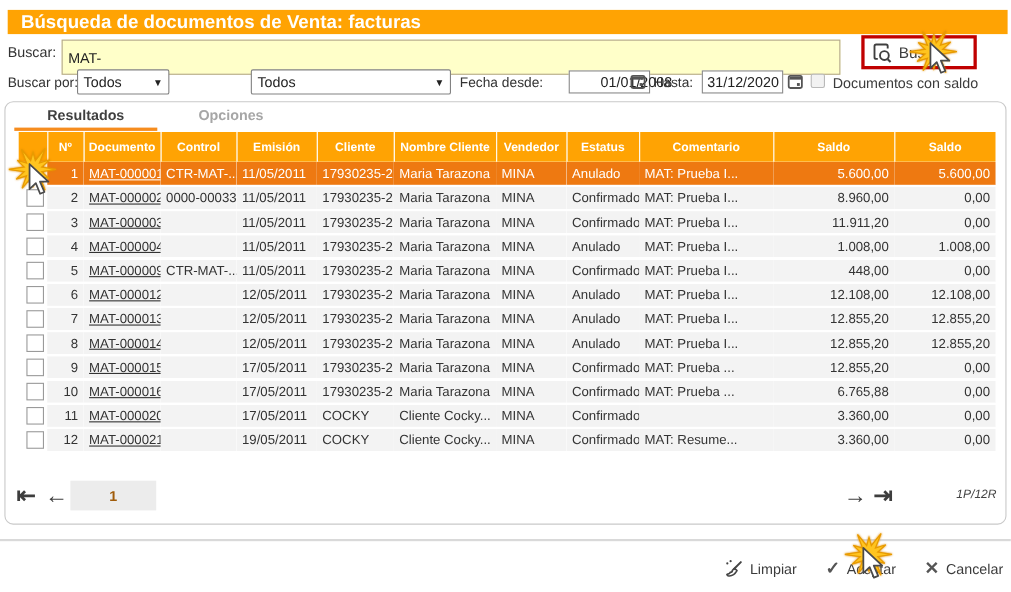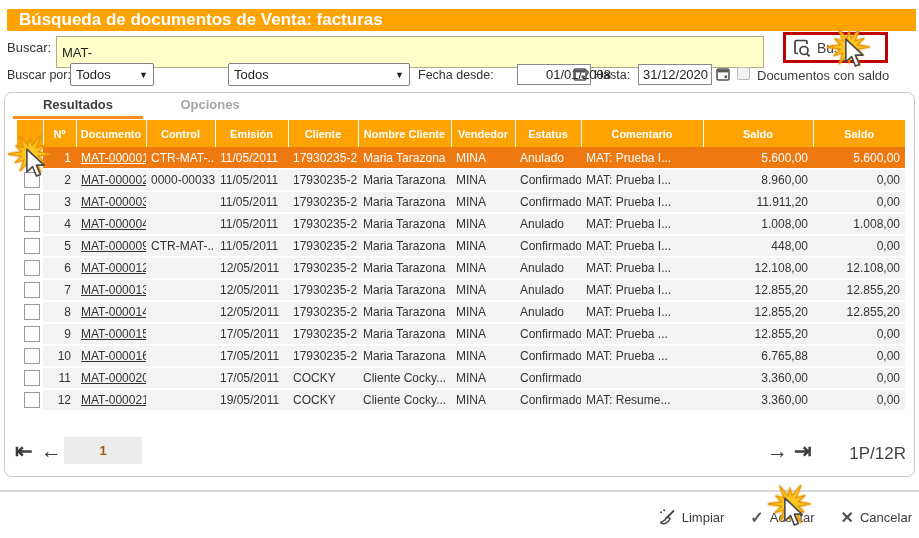--- a/index.html
+++ b/index.html
@@ -77,21 +77,21 @@
   td.saldo { text-align:right; padding-right:8px; }
   tr.selected td { background:var(--row-selected); color:#fff; }
   tr.selected td.cb-cell { background:#fff; }
   a.doc-link { color:inherit; text-decoration:underline; }
   
   .pg-icon { position:absolute; top:345px; font-size:21px; font-weight:bold; color:#3d3d3d;
     cursor:pointer; line-height:26px; }
   .page-box { position:absolute; left:59px; top:344px; width:78px; height:27px;
     background:#ececec; text-align:center; line-height:27px;
     font-size:13px; font-weight:bold; color:#a05c0a; cursor:pointer; }
-  .page-info { position:absolute; right:8px; top:351px; font-size:17px; color:#444; }
+  .page-info { position:absolute; right:8px; top:351px; font-size:11px; color:#444;font-style:italic; }
   
   .bottom-sep { position:absolute; left:0; top:490px; width:919px; height:2px; background:#d9d9d9; }
   .action-bar { position:absolute; left:0; top:502px; width:912px; height:30px;
     display:flex; justify-content:flex-end; align-items:center; gap:26px; }
   .action-btn { display:flex; align-items:center; gap:6px; cursor:pointer;
     font-size:13px; color:#3c3c3c;text-align:center; }
   .action-btn .glyph { font-size:16px; color:#555; font-weight:bold; }
   
   .overlay { position:absolute; pointer-events:none; }
   .starburst { filter:drop-shadow(0 0 1px #e08a00); }

